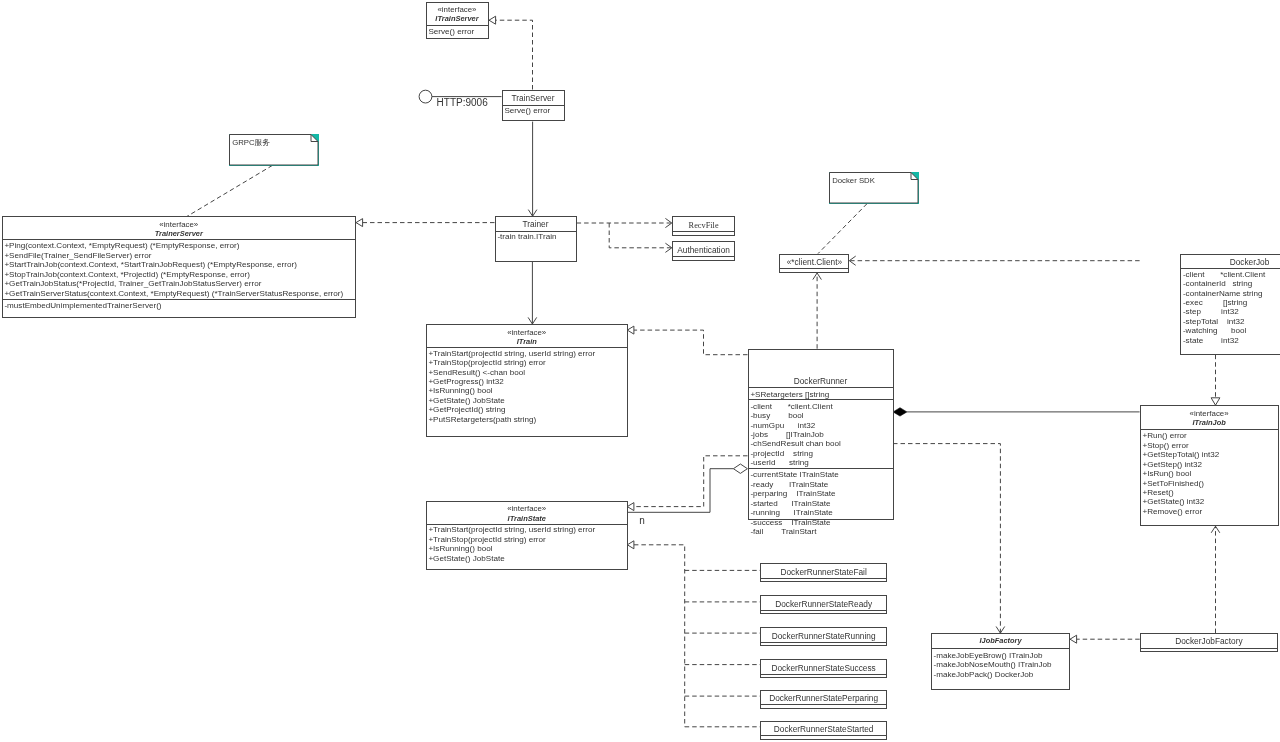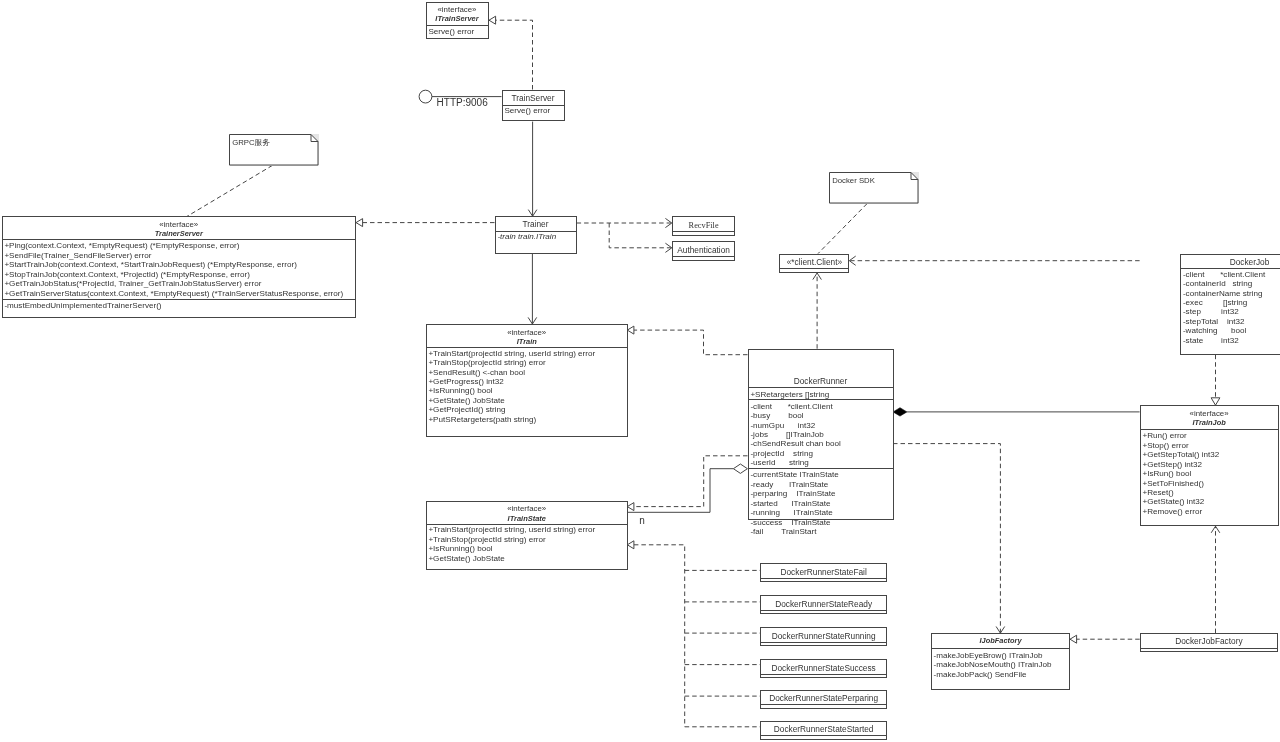--- a/index.html
+++ b/index.html
@@ -11,21 +11,21 @@
   .uml-class{position:absolute;box-sizing:border-box;background:#fff;
              border:1px solid #454545;}
   .uml-head{box-sizing:border-box;text-align:center;overflow:hidden;
             white-space:nowrap;line-height:1;position:relative;}
   .uml-head .stereo{display:block;font-size:7.9px;color:#333;line-height:8.2px;}
   .uml-head .cname{display:block;font-size:8.3px;color:#333;line-height:9.4px;}
   .uml-head .cname.it{font-style:italic;font-weight:bold;font-size:7.45px;}
   .uml-sec{box-sizing:border-box;border-top:1px solid #454545;
            overflow:hidden;padding:1.6px 0 0 1.9px;}
   .uml-row{font-size:8.1px;line-height:9.45px;white-space:pre;color:#333;}
-  .uml-note{position:absolute;box-sizing:border-box;background:#e5e5e5;}
+  .uml-note{position:absolute;box-sizing:border-box;background:#14b8a6;}
   .uml-note .ntext{position:absolute;left:3.2px;top:3.9px;font-size:7.75px;color:#333;
                    white-space:nowrap;line-height:10px;}
   .lbl{position:absolute;font-size:10px;color:#333;white-space:nowrap;}
 </style>
 </head>
 <body>
 
 <div id="stage">
   <svg id="edges" viewBox="0 0 1280 742" xmlns="http://www.w3.org/2000/svg">
       <line x1="431.9" y1="96.6" x2="501.5" y2="96.6" stroke="#454545" stroke-width="1"></line>
@@ -186,25 +186,25 @@
         <div class="uml-row">+SendFile(Trainer_SendFileServer) error</div>
         <div class="uml-row">+StartTrainJob(context.Context, *StartTrainJobRequest) (*EmptyResponse, error)</div>
         <div class="uml-row">+StopTrainJob(context.Context, *ProjectId) (*EmptyResponse, error)</div>
         <div class="uml-row">+GetTrainJobStatus(*ProjectId, Trainer_GetTrainJobStatusServer) error</div>
         <div class="uml-row">+GetTrainServerStatus(context.Context, *EmptyRequest) (*TrainServerStatusResponse, error)</div>
       </div>
       <div class="uml-sec" style="padding-top:1px;">
         <div class="uml-row">-mustEmbedUnimplementedTrainerServer()</div>
       </div>
     </div>
-    <div class="uml-class" style="left:494.5px;top:216.2px;width:82px;height:38px;">
+    <div class="uml-class" style="left:494.5px;top:216.2px;width:82px;height:46px;">
       <div class="uml-head" style="height:13.8px;padding-top:3.3px;">
         <span class="cname">Trainer</span>
       </div>
-      <div class="uml-sec" style="padding-top:0px;font-style:italic;">
+      <div class="uml-sec" style="padding-top:0px;">
         <div class="uml-row">-train train.ITrain</div>
       </div>
     </div>
     <div class="uml-class" style="left:671.8px;top:216.3px;width:63.6px;height:19.3px;font-family:Liberation Serif, serif;">
       <div class="uml-head" style="height:13.3px;padding-top:3.3px;">
         <span class="cname">RecvFile</span>
       </div>
       <div class="uml-sec"></div>
     </div>
     <div class="uml-class" style="left:671.8px;top:241.4px;width:63.6px;height:19.3px;">
@@ -305,21 +305,21 @@
         <div class="uml-row">+GetState() JobState</div>
       </div>
     </div>
     <div class="uml-class" style="left:930.6px;top:633.1px;width:139.9px;height:57.4px;">
       <div class="uml-head" style="height:14px;padding-top:2px;">
         <span class="cname it">IJobFactory</span>
       </div>
       <div class="uml-sec">
         <div class="uml-row">-makeJobEyeBrow() ITrainJob</div>
         <div class="uml-row">-makeJobNoseMouth() ITrainJob</div>
-        <div class="uml-row">-makeJobPack() SendFile</div>
+        <div class="uml-row">-makeJobPack() DockerJob</div>
       </div>
     </div>
     <div class="uml-class" style="left:1139.7px;top:633.1px;width:138.4px;height:19.3px;">
       <div class="uml-head" style="height:13.6px;padding-top:3.3px;">
         <span class="cname">DockerJobFactory</span>
       </div>
       <div class="uml-sec"></div>
     </div>
     <div class="uml-class" style="left:760.3px;top:563.3000000000001px;width:126.7px;height:19.1px;">
       <div class="uml-head" style="height:13.4px;padding-top:3.3px;">

